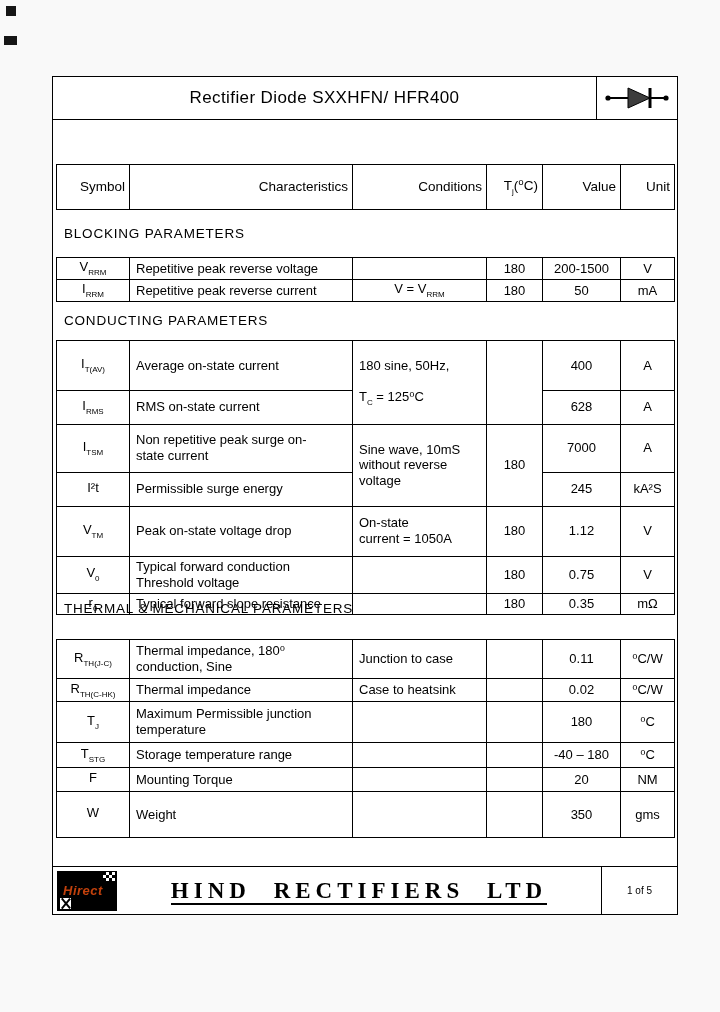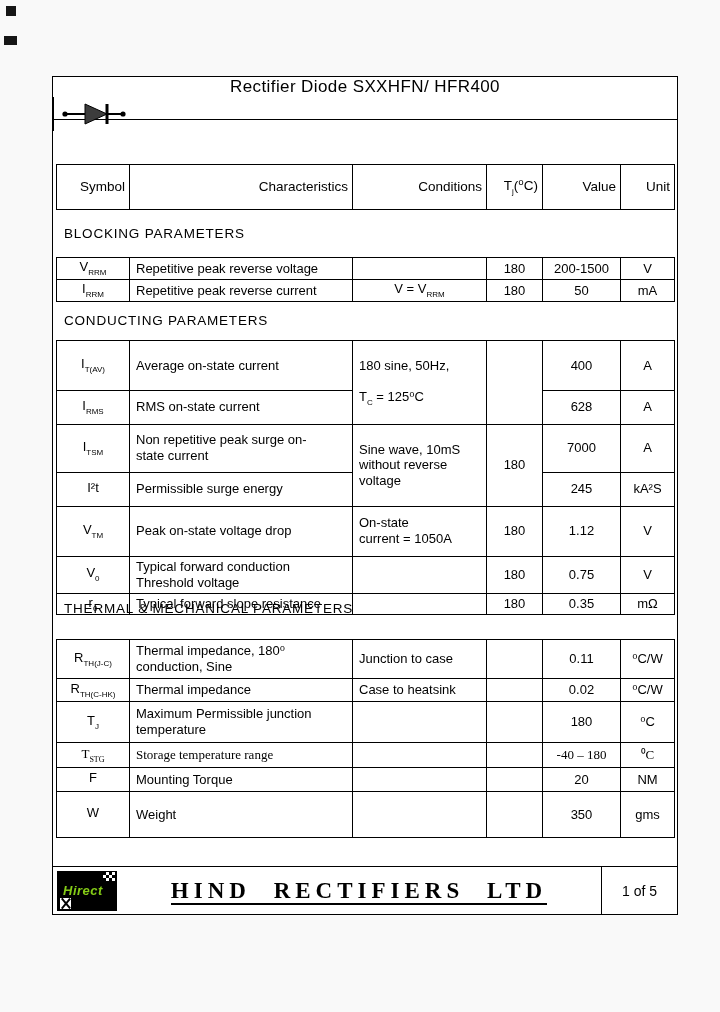--- a/index.html
+++ b/index.html
@@ -14,21 +14,21 @@
   .mark { position:absolute; background:#161616; }
   .mark1 { left:6px; top:6px; width:10px; height:10px; }
   .mark2 { left:4px; top:36px; width:13px; height:9px; }
 
   .doc {
     position:absolute; left:52px; top:76px; width:626px; height:839px;
     background:#fff; border:1.5px solid #000; box-sizing:border-box;
   }
 
   
-  .titlebar { position:absolute; top:0; left:0; right:0; height:42px; border-bottom:1.5px solid #000; display:flex;flex-direction:column; }
+  .titlebar { position:absolute; top:0; left:0; right:0; height:42px; border-bottom:1.5px solid #000; display:flex; }
   .title { flex:1; display:flex; align-items:center; justify-content:center; font-size:17px; letter-spacing:0.4px; }
   .diodebox { width:80px; border-left:1.5px solid #000; display:flex; align-items:center; justify-content:center; }
 
   
   .tbl { position:absolute; left:3px; width:618px; border-collapse:collapse; table-layout:fixed; font-size:13px; }
   .tbl td { border:1px solid #000; padding:1px 4px; white-space:pre-line; vertical-align:middle; line-height:1.2; overflow:hidden; }
   td.c { text-align:center; }
   td.l { text-align:left; padding-left:6px; }
   sub { font-size:8px; }
   .headtbl { top:87px; }
@@ -46,41 +46,41 @@
   tr.h40 td { height:40px; }
   tr.h26 td { height:26px; }
   tr.h45 td { height:45px; }
   tr.h31 td { height:31px; }
   tr.h47 td { height:47px; }
   tr.h34 td { height:34px; }
   tr.h17 td { height:17px;margin-top:42px; }
   tr.h36 td { height:36px; }
   tr.h20 td { height:20px; }
   tr.h38 td { height:38px; }
-  tr.h22 td { height:22px;font-family:Liberation Serif, serif; }
+  tr.h22 td { height:22px; }
   tr.h21 td { height:21px; }
   tr.h43 td { height:43px; }
 
   
   .footer { position:absolute; left:0; right:0; bottom:0; height:48px; border-top:1.5px solid #000; display:flex; align-items:center; box-sizing:border-box; }
   .logo { position:relative; width:60px; height:40px; background:#000; margin-left:4px; flex:0 0 auto; }
-  .logo-text { position:absolute; left:6px; top:12px; color:#84cc16; font-style:italic; font-weight:bold; font-size:13px; letter-spacing:0.5px; }
+  .logo-text { position:absolute; left:6px; top:12px; color:#c2410c; font-style:italic; font-weight:bold; font-size:13px; letter-spacing:0.5px; }
   .logo-check { position:absolute; top:1px; right:2px; width:12px; height:9px;
                 background:repeating-conic-gradient(#fff 0% 25%, #000 0% 50%); background-size:6px 6px; }
   .logo-glyph { position:absolute; left:3px; bottom:2px; width:11px; height:11px; background:#fff; }
   .logo-glyph::before, .logo-glyph::after { content:""; position:absolute; left:5px; top:-1px; width:1.5px; height:13px; background:#000; }
   .logo-glyph::before { transform:rotate(40deg); }
   .logo-glyph::after  { transform:rotate(-40deg); }
   .company-wrap { flex:1; text-align:center; }
   .company {
     font-family:"Liberation Serif","DejaVu Serif",serif; font-weight:bold;
     font-size:23px; letter-spacing:5px; word-spacing:12px;
     border-bottom:2.5px solid #000; padding-bottom:0;
   }
-  .pagenum { width:76px; height:100%; border-left:1.5px solid #000; display:flex; align-items:center; justify-content:center; font-size:14px; flex:0 0 auto; box-sizing:border-box; }
+  .pagenum { width:76px; height:100%; border-left:1.5px solid #000; display:flex; align-items:center; justify-content:center; font-size:10px; flex:0 0 auto; box-sizing:border-box; }
 </style>
 </head>
 <body>
 
 <div class="canvas">
   <div class="mark mark1"></div>
   <div class="mark mark2"></div>
 
   <div class="doc">
 

